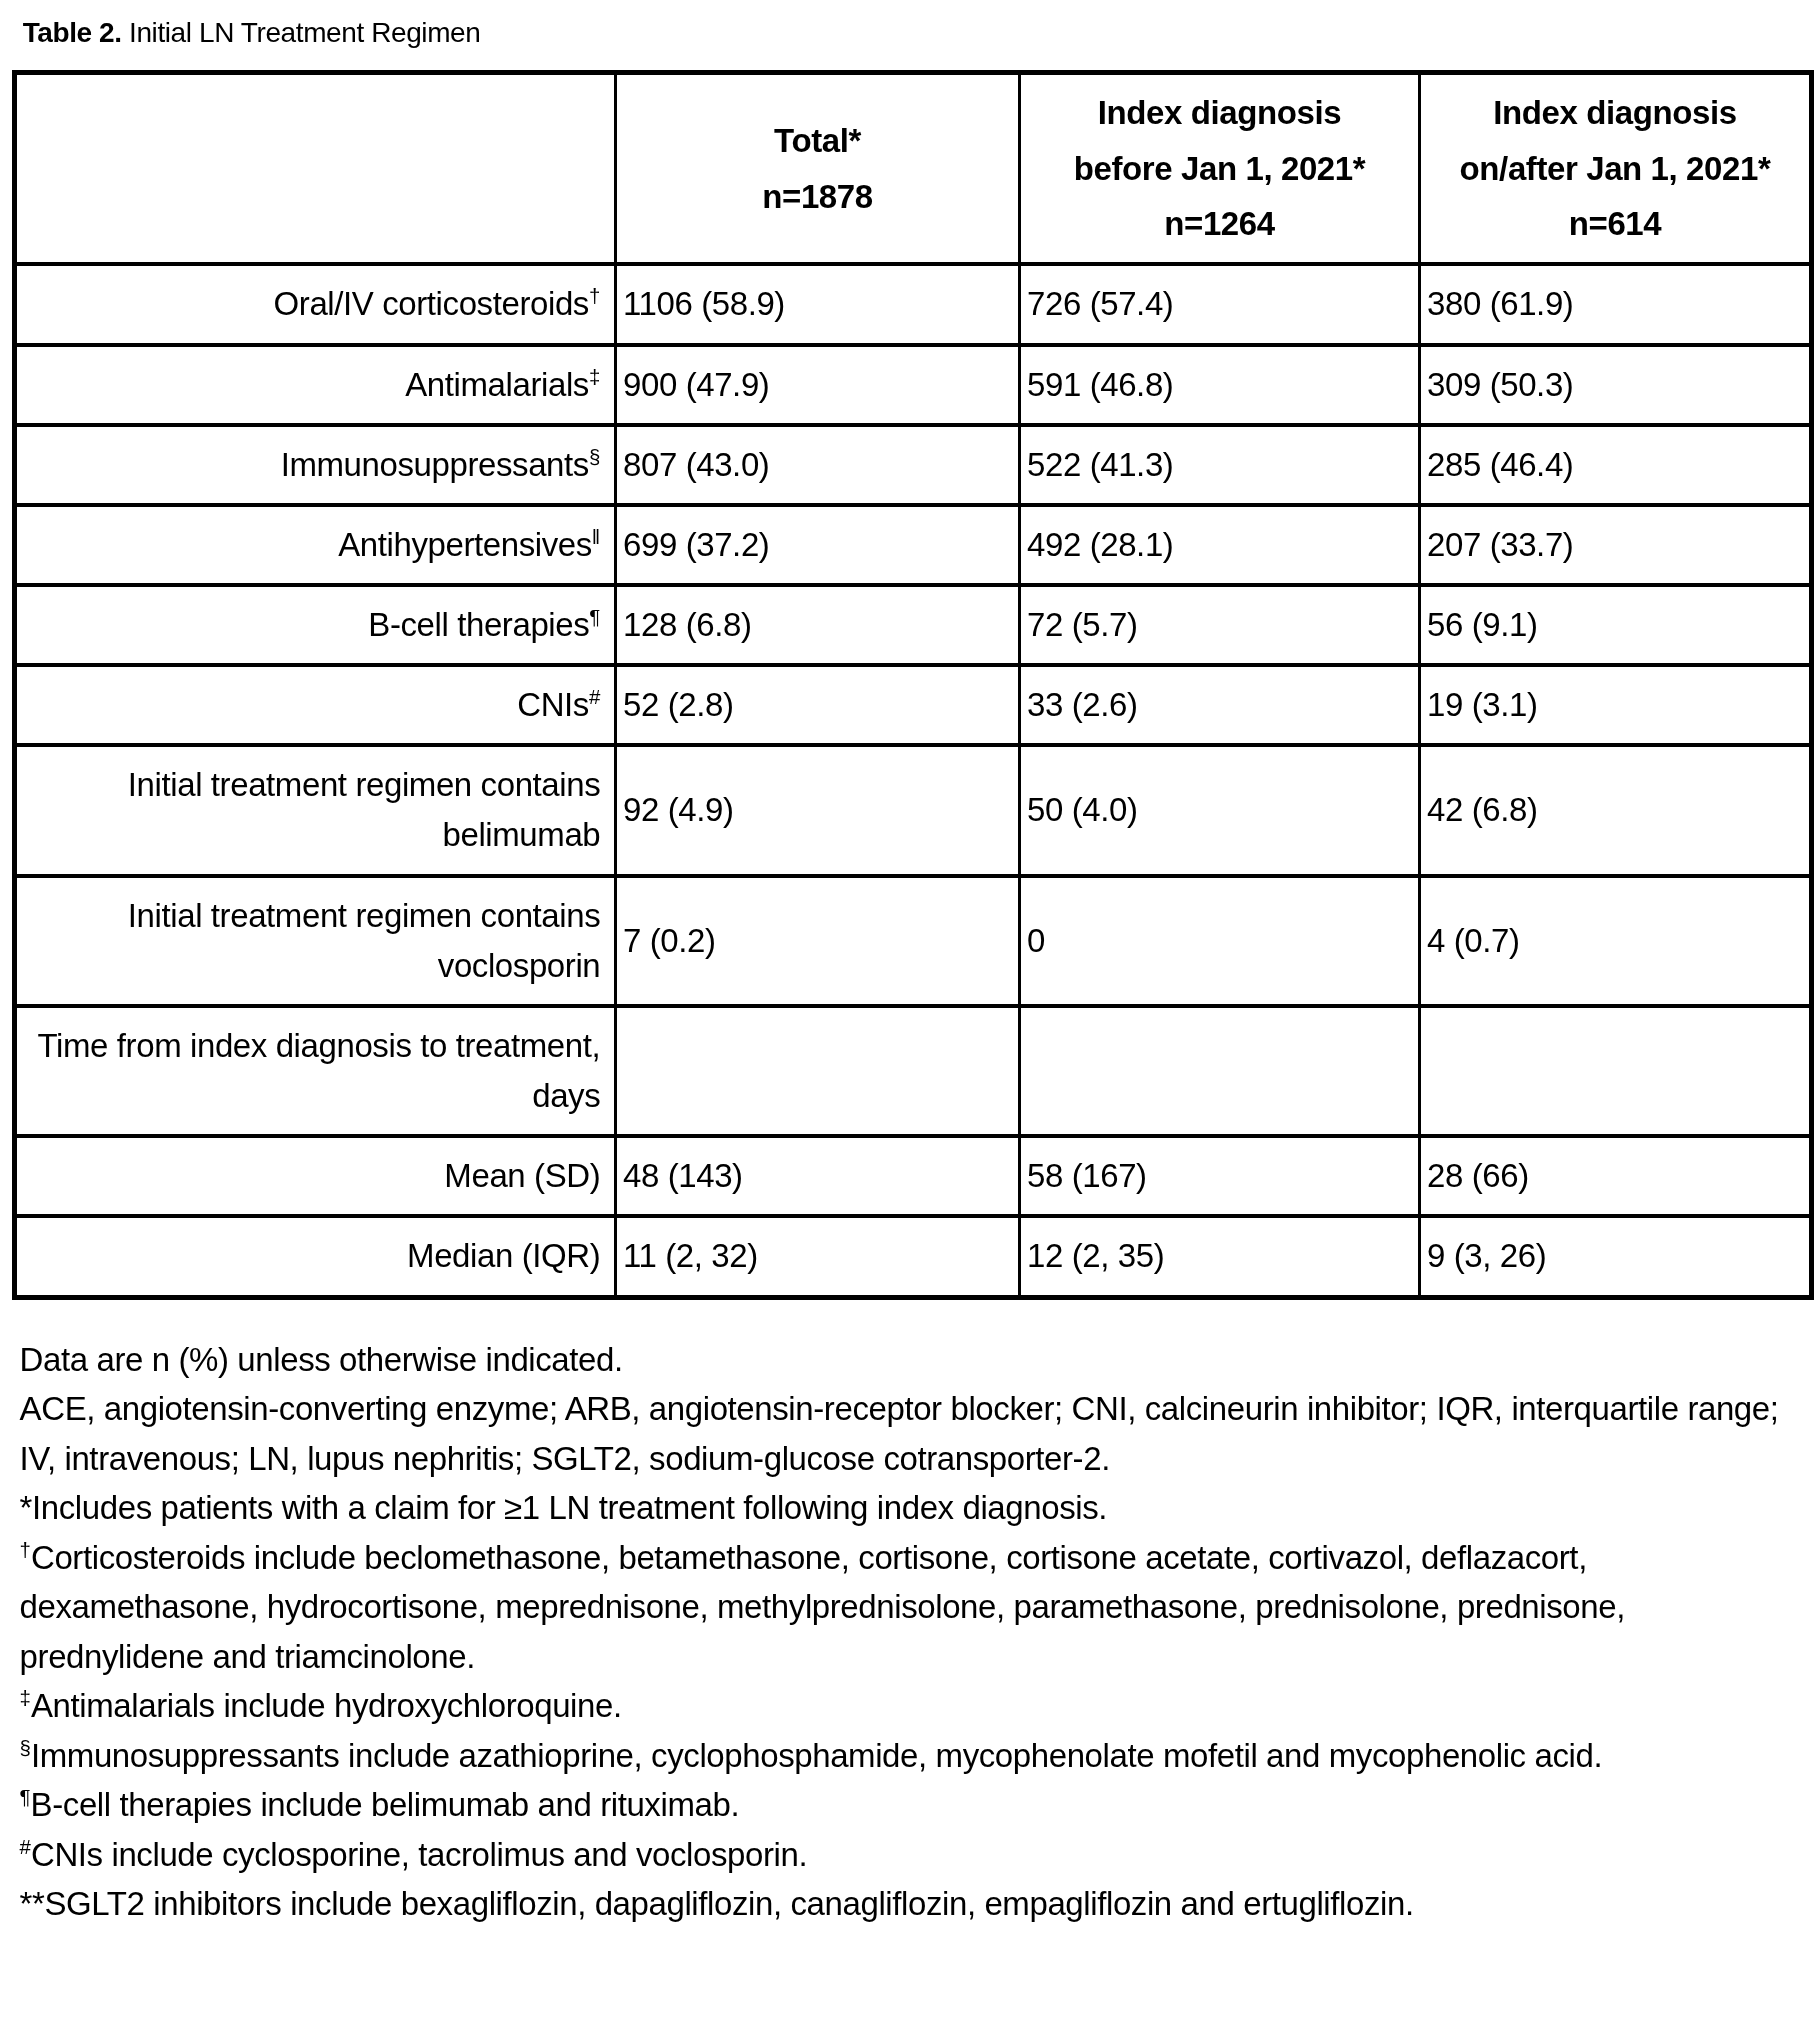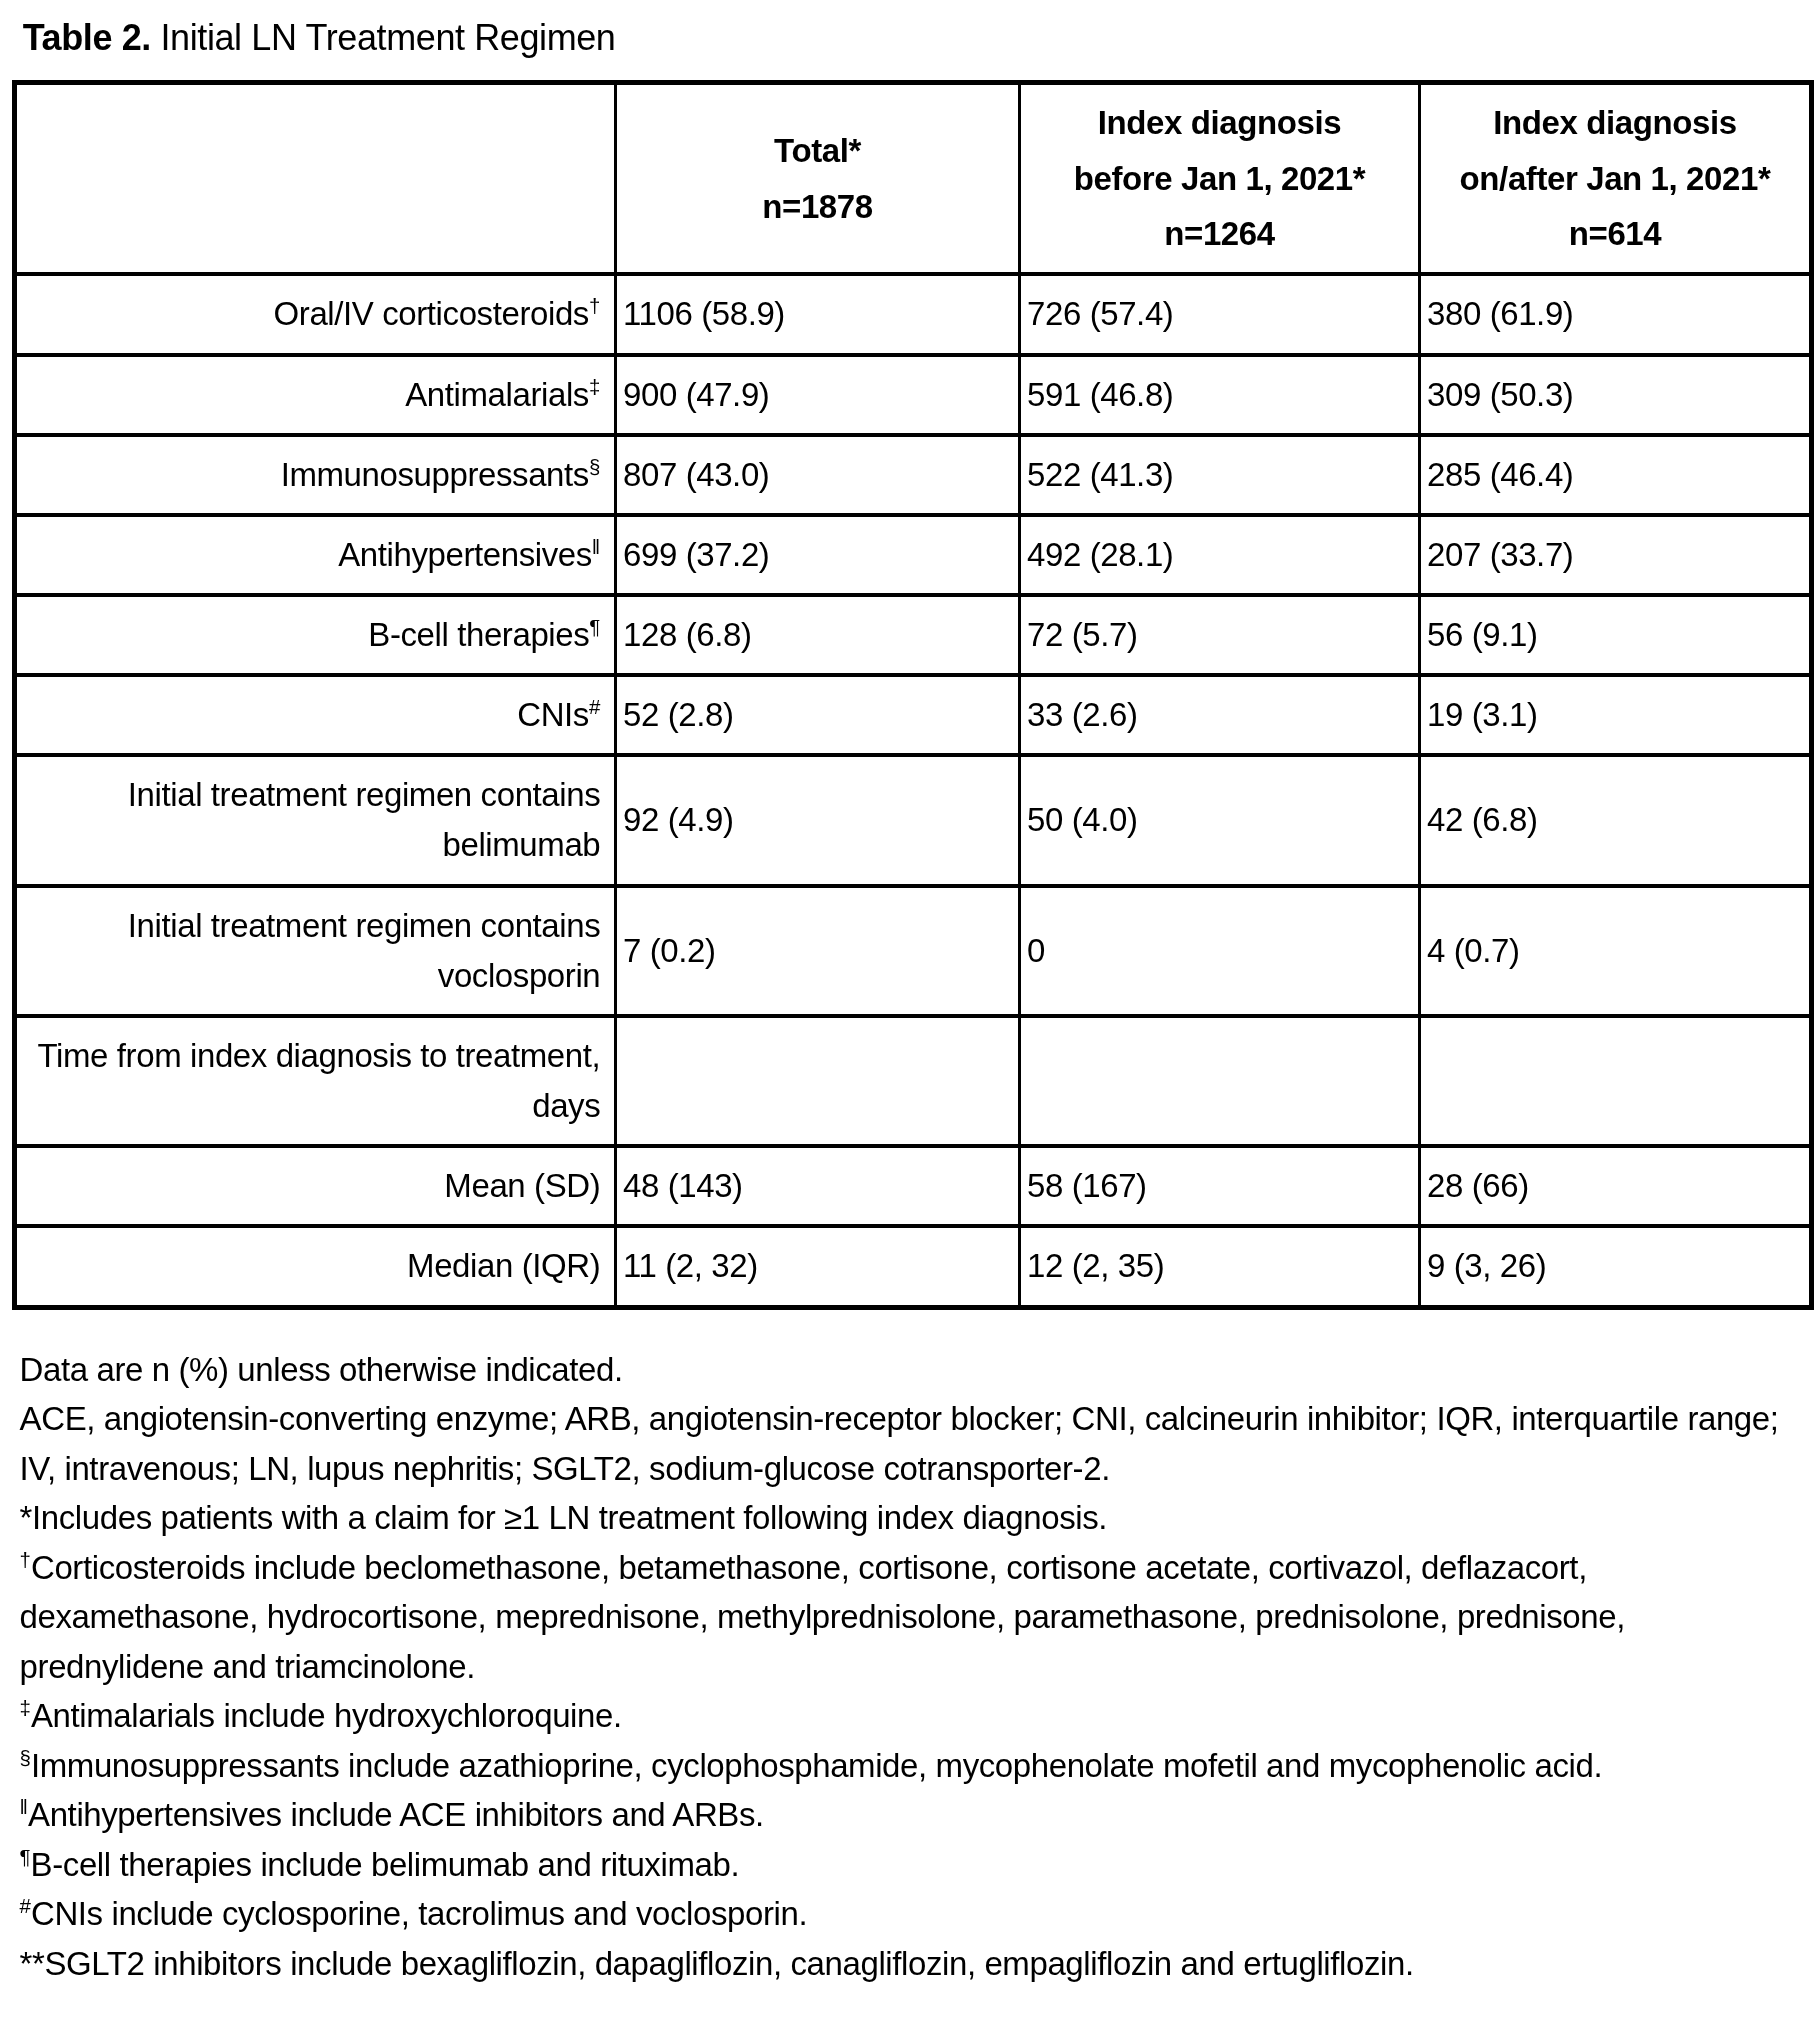--- a/index.html
+++ b/index.html
@@ -13,21 +13,21 @@
     height: 2025px;
     overflow: hidden;
     font-family: "Liberation Sans", "DejaVu Sans", sans-serif;
     letter-spacing: -0.4px;
   }
   .page {
     padding: 10.7px 12px 0 12px;
     box-sizing: border-box;
   }
   .title {
-    font-size: 36px;
+    font-size: 28px;
     margin: 6px 0 21px 10.7px;
     font-weight: normal;
   }
   .title .title-prefix { font-weight: bold; }
   table.main {
     border-collapse: collapse;
     table-layout: fixed;
     width: 1797px;
     margin-left: 0px;
     border: 5.3px solid #000;
@@ -193,20 +193,19 @@
     </tbody>
   </table>
 
   <div class="footnotes">
     <div class="footnote"><sup></sup><span>Data are n (%) unless otherwise indicated.</span></div>
     <div class="footnote"><sup></sup><span>ACE, angiotensin-converting enzyme; ARB, angiotensin-receptor blocker; CNI, calcineurin inhibitor; IQR, interquartile range; IV, intravenous; LN, lupus nephritis; SGLT2, sodium-glucose cotransporter-2.</span></div>
     <div class="footnote"><sup></sup><span>*Includes patients with a claim for ≥1 LN treatment following index diagnosis.</span></div>
     <div class="footnote"><sup>†</sup><span>Corticosteroids include beclomethasone, betamethasone, cortisone, cortisone acetate, cortivazol, deflazacort, dexamethasone, hydrocortisone, meprednisone, methylprednisolone, paramethasone, prednisolone, prednisone, prednylidene and triamcinolone.</span></div>
     <div class="footnote"><sup>‡</sup><span>Antimalarials include hydroxychloroquine.</span></div>
     <div class="footnote"><sup>§</sup><span>Immunosuppressants include azathioprine, cyclophosphamide, mycophenolate mofetil and mycophenolic acid.</span></div>
-    <div class="footnote"><sup>‖</sup><span>Antihypertensives include ACE inhibitors and ARBs.</span></div>
     <div class="footnote"><sup>¶</sup><span>B-cell therapies include belimumab and rituximab.</span></div>
     <div class="footnote"><sup>#</sup><span>CNIs include cyclosporine, tacrolimus and voclosporin.</span></div>
     <div class="footnote"><sup></sup><span>**SGLT2 inhibitors include bexagliflozin, dapagliflozin, canagliflozin, empagliflozin and ertugliflozin.</span></div>
   </div>
 
 </div>
 
 
 </body></html>

